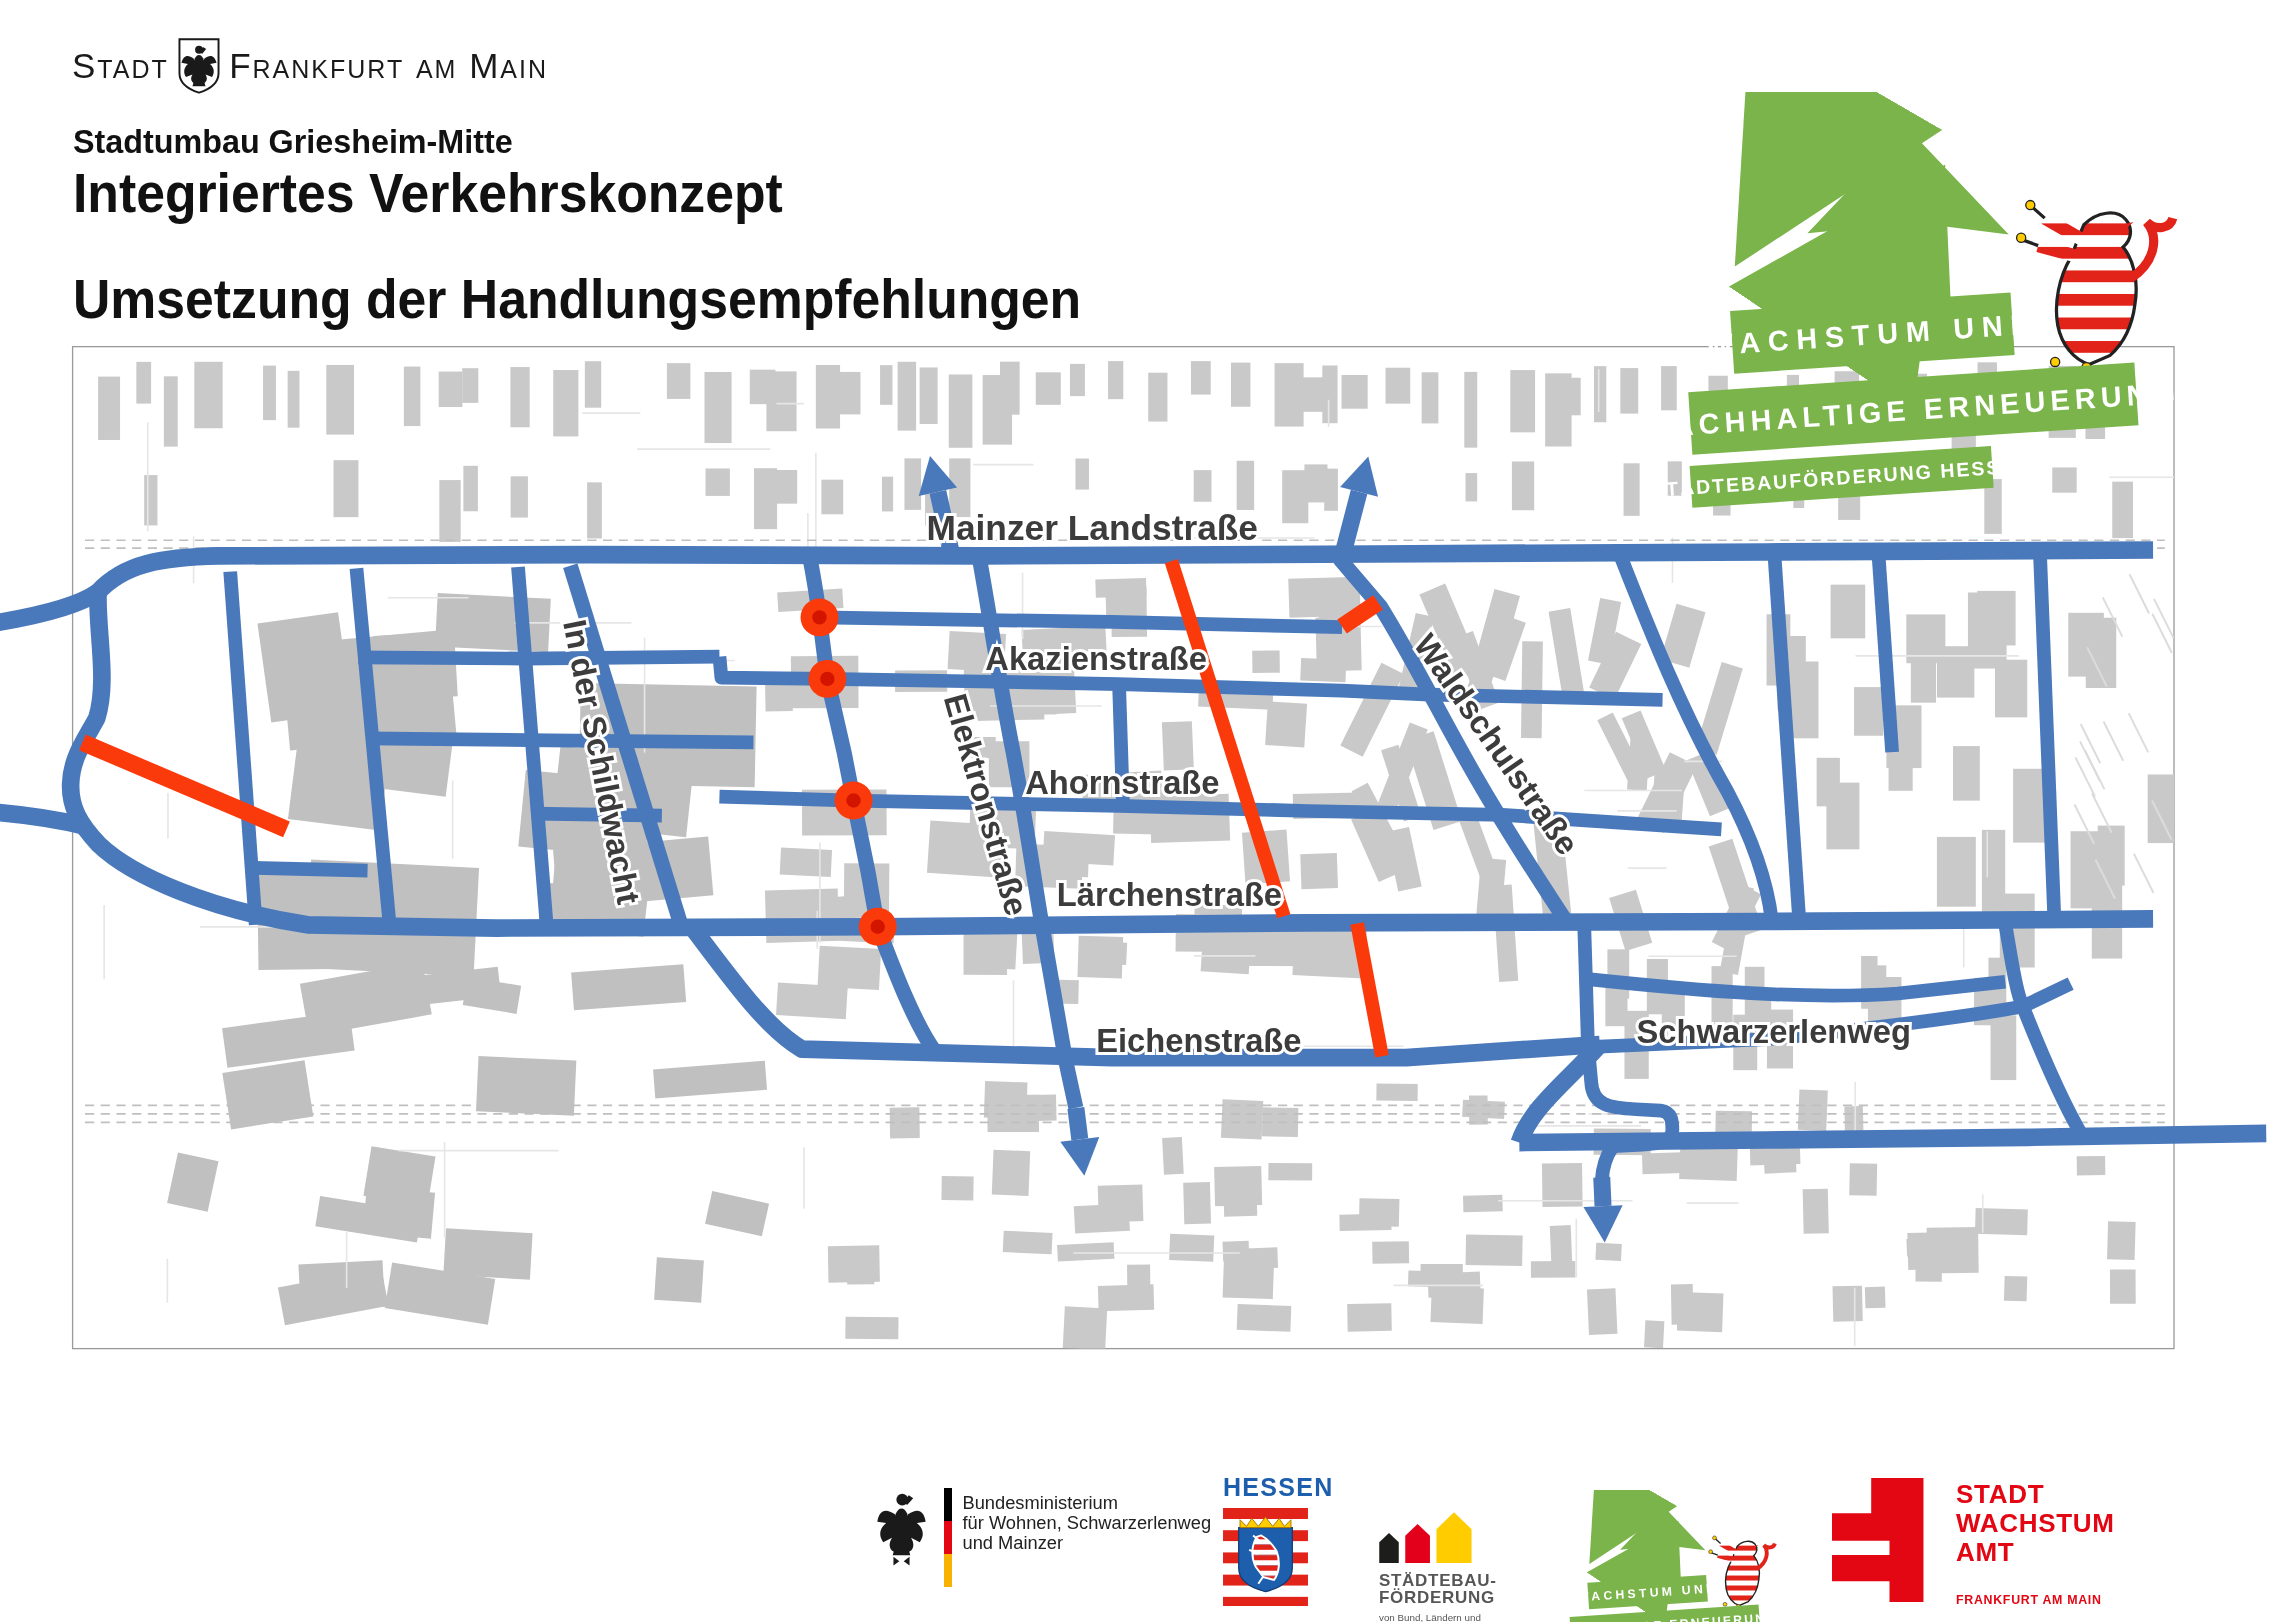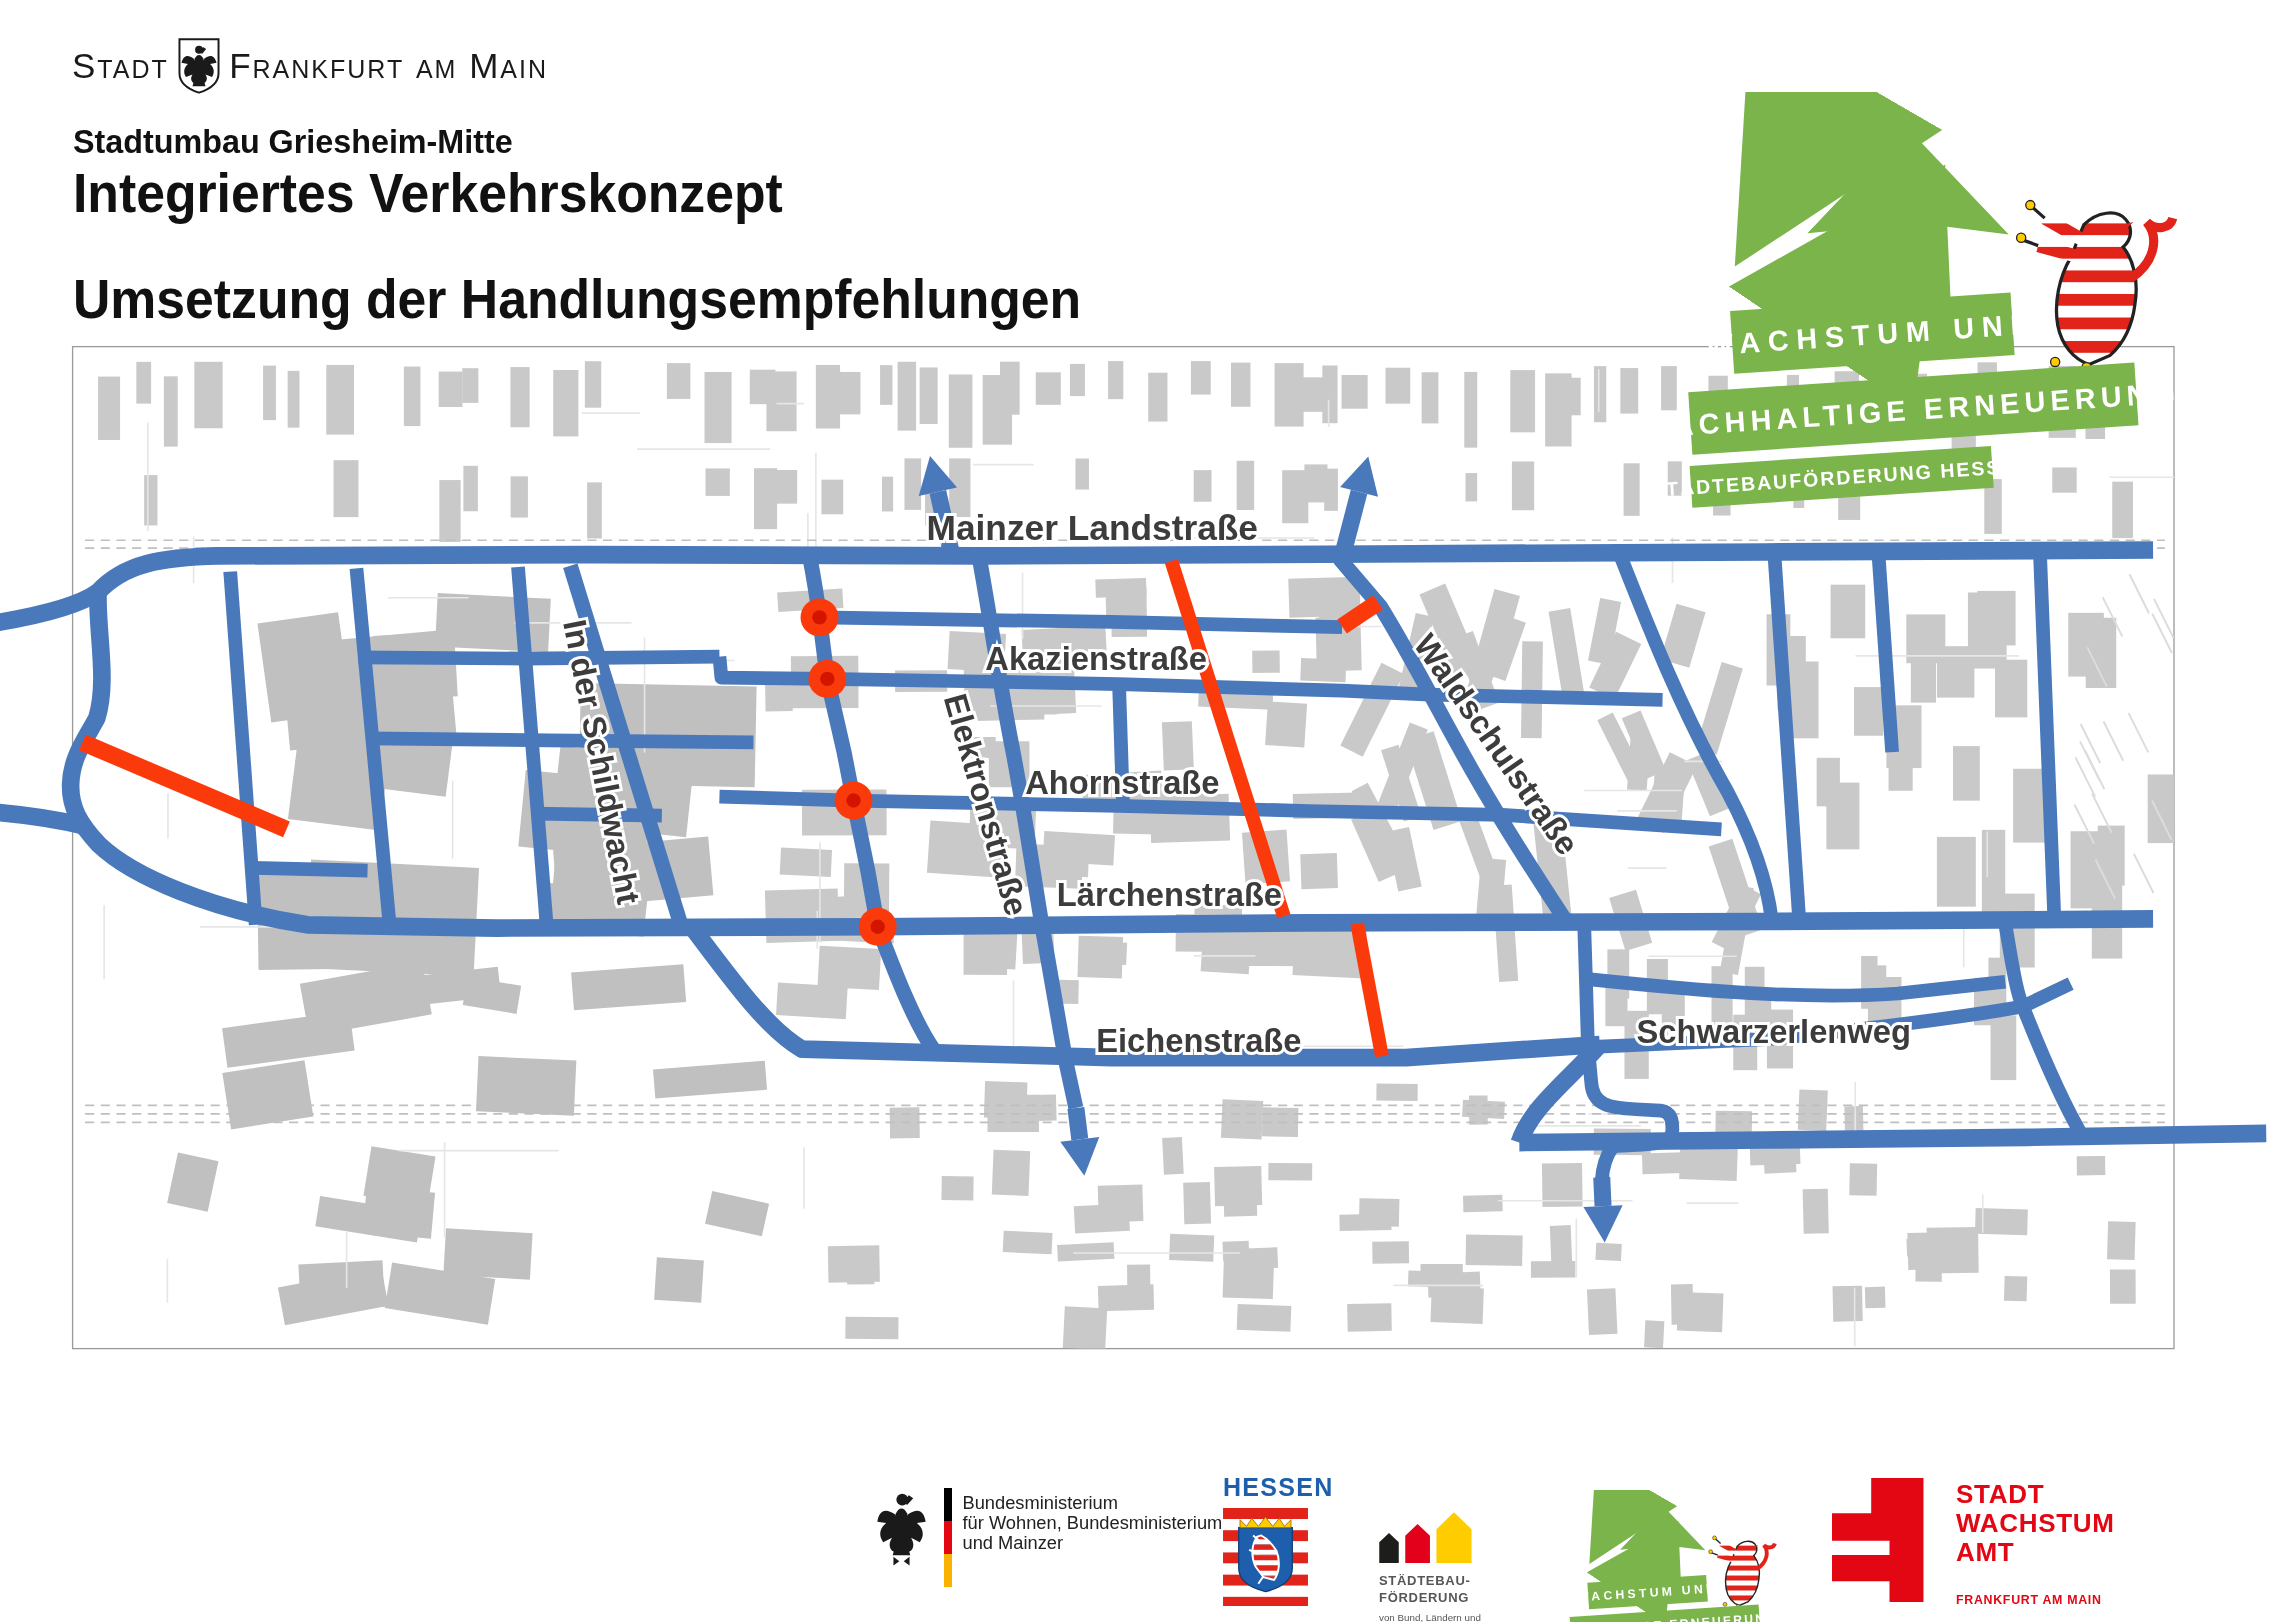--- a/index.html
+++ b/index.html
@@ -18,21 +18,21 @@
   .program-logo{position:absolute;left:1662px;top:92px;width:517px;height:451px;z-index:5;}
   .footer{position:absolute;left:0;top:1459px;width:2295px;height:164px;}
   .logo{position:absolute;}
   .bmwsb{left:870px;top:29px;display:flex;align-items:flex-start;gap:10.5px;}
   .tricolor{width:8.5px;height:99px;display:flex;flex-direction:column;}
   .tricolor div{flex:1;}
   .bm-text{font-size:18.3px;line-height:20px;color:#222;padding-top:5.2px;}
   .hessen{left:1223px;top:14.4px;text-align:left;}
   .hessen-word{font-size:25px;font-weight:bold;letter-spacing:1.3px;color:#1d5fad;display:block;margin-bottom:5.2px;}
   .stbf{left:1379px;top:52px;width:150px;}
-  .stbf-title{font-size:13px;line-height:17px;font-weight:bold;color:#565656;letter-spacing:0.7px;margin-top:6.5px;}
+  .stbf-title{font-size:17px;line-height:17px;font-weight:bold;color:#565656;letter-spacing:0.7px;margin-top:6.5px;}
   .stbf-cap{font-size:9.8px;line-height:11.8px;color:#565656;margin-top:6.5px;}
   .wachstum-small{left:1558px;top:31px;width:220px;height:191px;}
   .spa{left:1832px;top:17px;display:flex;gap:26px;}
   .spa-text{padding-top:3.9px;}
   .spa-line{font-size:26px;line-height:29px;font-weight:bold;color:#e30613;letter-spacing:0.7px;}
   .spa-cap{font-size:12.4px;font-weight:bold;color:#e30613;margin-top:26px;letter-spacing:0.7px;}
 </style>
 </head>
 <body>
 
@@ -583,21 +583,21 @@
           <path d="M24,94 l8,6 -8,6 z M46,94 l-8,6 8,6 z"></path>
         </g>
       </svg>
       <div class="tricolor">
         <div style="background:#000"></div>
           <div style="background:#e30613"></div>
           <div style="background:#f9b200"></div>
       </div>
       <div class="bm-text">
         <div>Bundesministerium</div>
-        <div>für Wohnen, Bundesministerium</div>
+        <div>für Wohnen, Schwarzerlenweg</div>
         <div>und Mainzer</div>
       </div>
     </div>
 
     <div class="logo hessen">
       <span class="hessen-word">HESSEN</span>
       <svg width="85" height="98" viewBox="0 0 130 150">
         <defs>
           <pattern id="lionMini" width="8" height="16" patternUnits="userSpaceOnUse">
             <rect width="8" height="8" fill="#fff"></rect>

